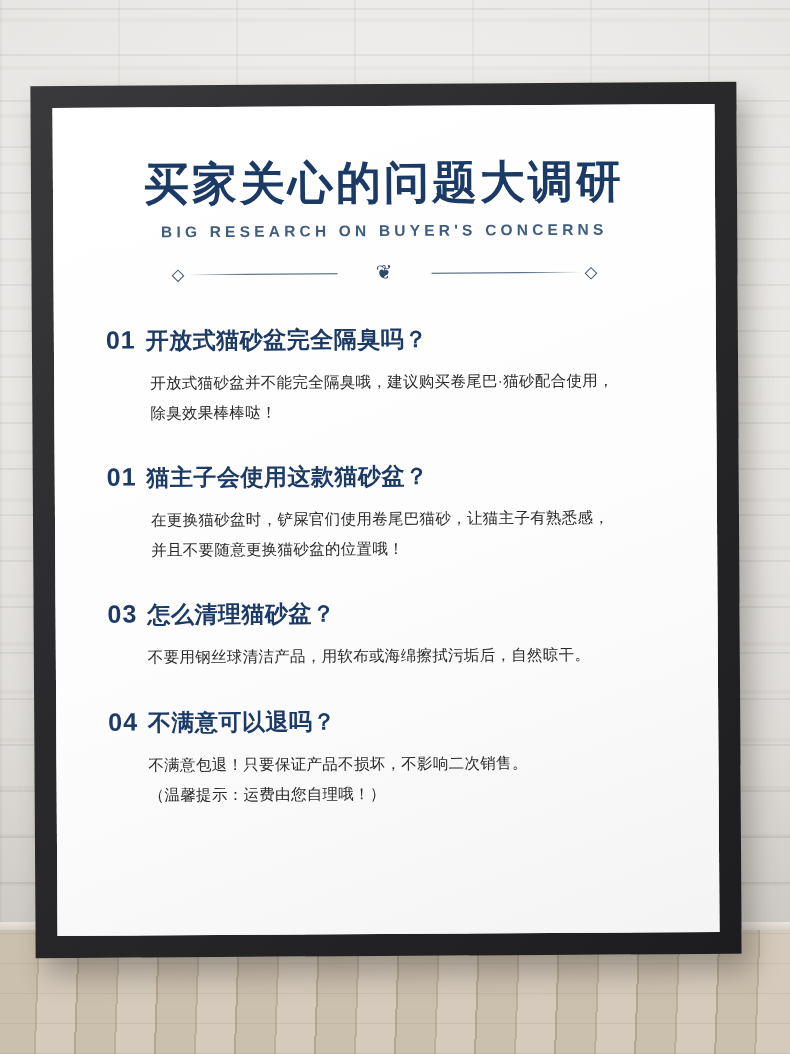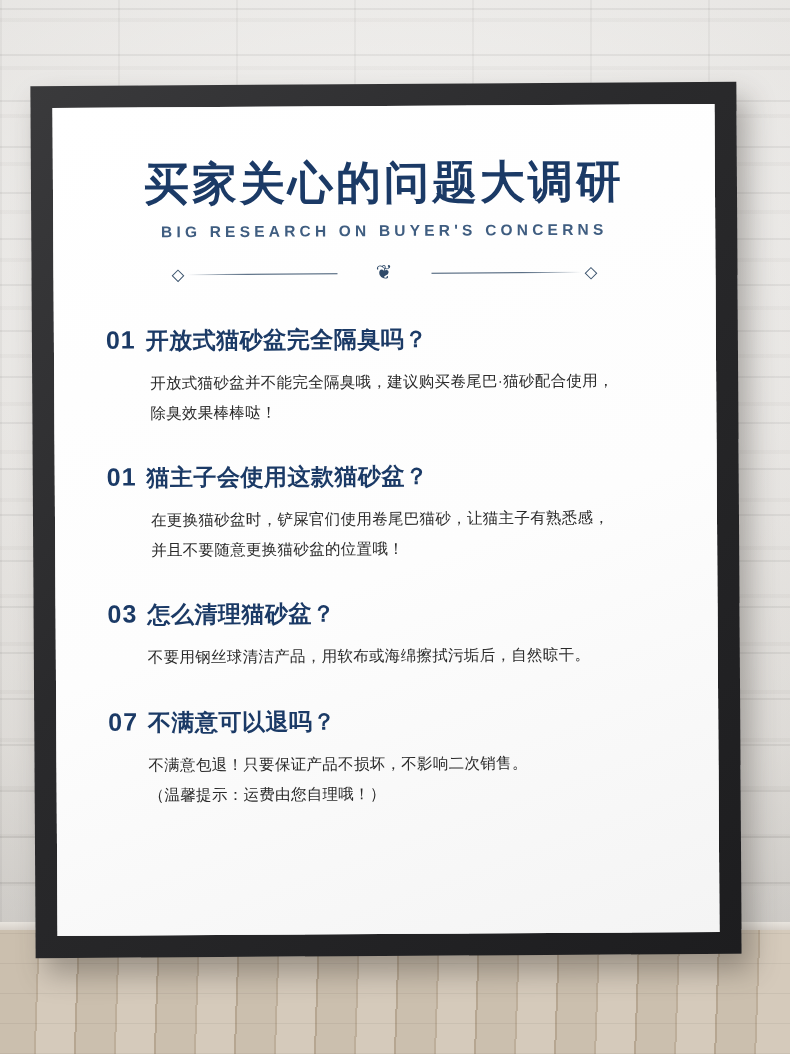--- a/index.html
+++ b/index.html
@@ -177,21 +177,21 @@
             <span class="q-num">03</span>
             <span class="q-text">怎么清理猫砂盆？</span>
           </div>
           <div class="a-block">
             <div class="a-line">不要用钢丝球清洁产品，用软布或海绵擦拭污垢后，自然晾干。</div>
           </div>
         </div>
 
         <div class="qa-item tight">
           <div class="q-row">
-            <span class="q-num">07</span>
+            <span class="q-num">04</span>
             <span class="q-text">不满意可以退吗？</span>
           </div>
           <div class="a-block">
             <div class="a-line">不满意包退！只要保证产品不损坏，不影响二次销售。</div>
             <div class="a-line">（温馨提示：运费由您自理哦！）</div>
           </div>
         </div>
 
       </div>
     </div>

